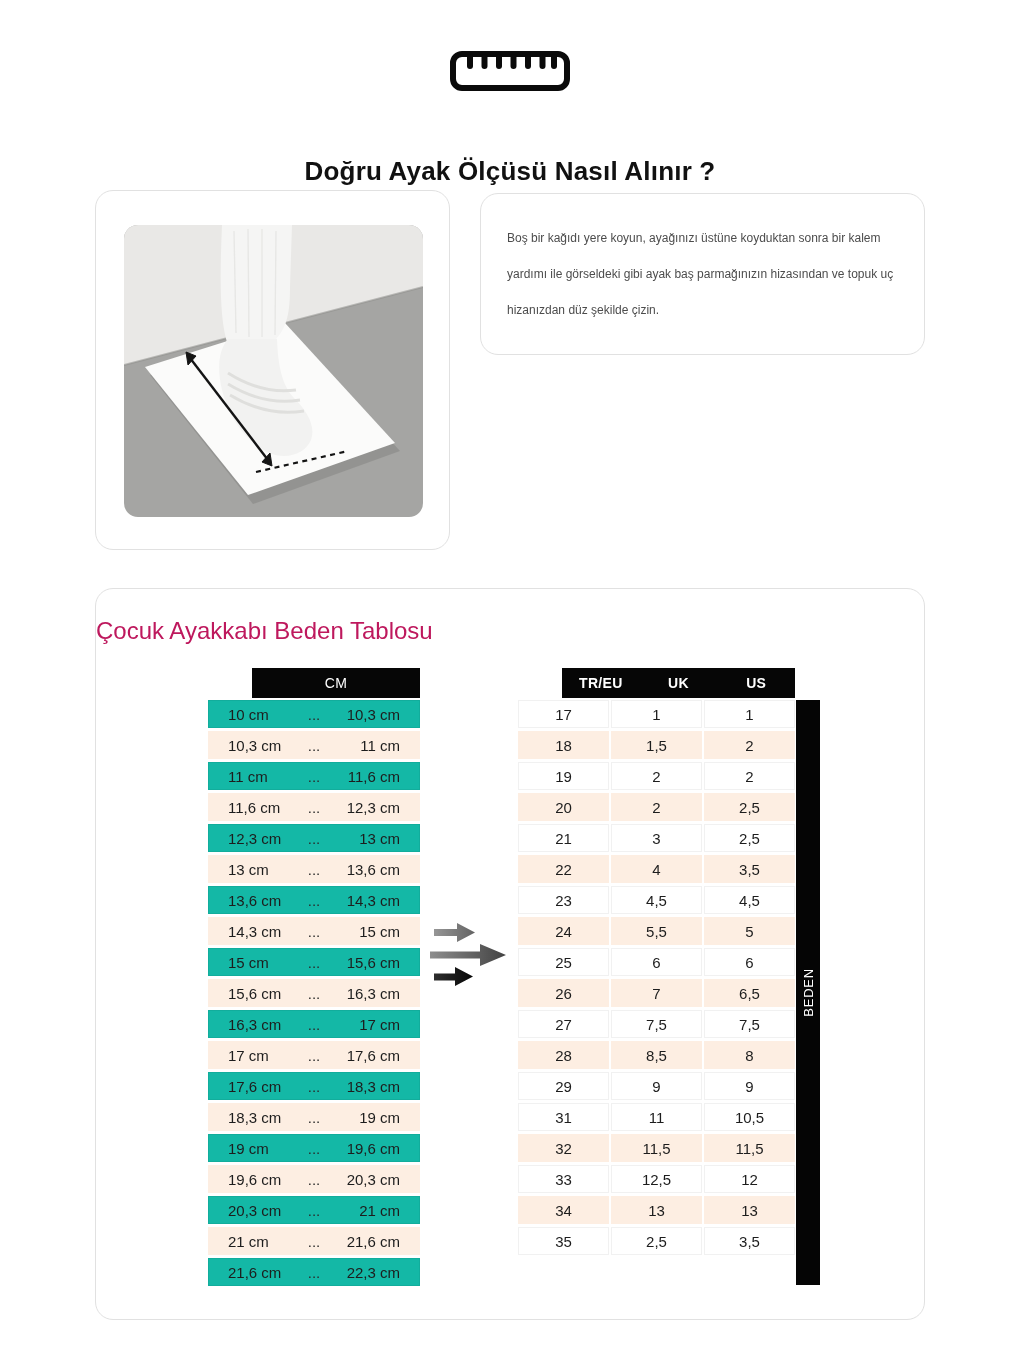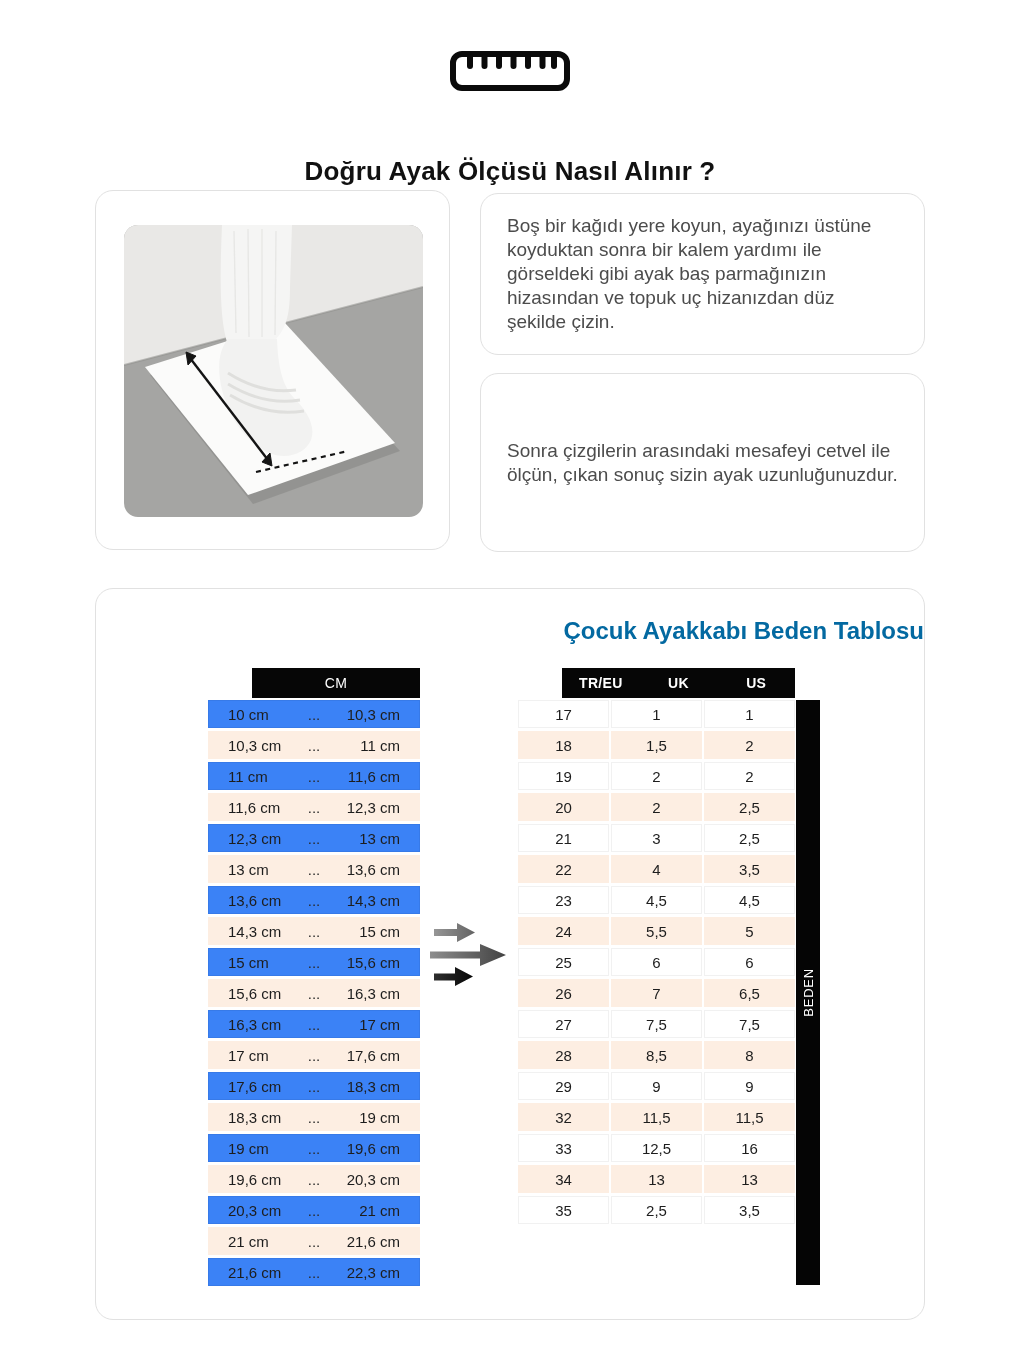--- a/index.html
+++ b/index.html
@@ -18,37 +18,37 @@
     font-size:26px;font-weight:700;color:#111;letter-spacing:.2px;margin-top:32px;}
 
   .card{border:1px solid var(--card-border);border-radius:18px;background:#fff;}
 
   .photo-card{position:absolute;left:95px;top:190px;width:355px;height:360px;}
   .photo-svg{position:absolute;left:28px;top:34px;width:299px;height:292px;border-radius:14px;overflow:hidden;display:block;}
 
   .instr{position:absolute;left:480px;width:445px;padding:24px 26px;display:flex;align-items:center;}
   .instr-1{top:193px;height:162px;}
   .instr-2{top:373px;height:179px;}
-  .instr p{font-size:19px;line-height:24px;color:var(--text-body);}
+  .instr p{font-size:12px;line-height:36px;color:var(--text-body);}
 
   .size-card{position:absolute;left:95px;top:588px;width:830px;height:732px;}
-  .size-title{position:absolute;top:28px;left:0;width:100%;text-align:right;
-    font-size:24px;font-weight:700;color:#0369a1;}
+  .size-title{position:absolute;top:28px;left:0;width:100%;text-align:left;
+    font-size:24px;font-weight:400;color:#be185d;}
 
   .tbl{position:absolute;top:79px;}
   .cm-tbl{left:112px;width:212px;}
   .intl-tbl{left:422px;width:277px;}
 
   .t-header{height:30px;margin-bottom:2px;background:var(--header-bg);color:#fff;
     display:flex;align-items:center;font-size:14px;font-weight:500;letter-spacing:.3px;margin-left:44px;}
   .cm-tbl .t-header{justify-content:center;}
   .intl-tbl .t-header .hcell{flex:1;text-align:center;font-weight:bold;}
 
   .trow{height:28px;margin-bottom:3px;display:flex;align-items:center;font-size:15px;color:var(--text-dark);}
-  .cm-tbl .trow{background:#3b82f6;box-shadow:inset 0 0 0 1px rgba(0,0,0,.055);padding:0 20px;}
+  .cm-tbl .trow{background:#14b8a6;box-shadow:inset 0 0 0 1px rgba(0,0,0,.055);padding:0 20px;}
   .cm-tbl .trow.alt{background:var(--row-alt);box-shadow:none;}
   .cm-tbl .cell-a{flex:1;text-align:left;}
   .cm-tbl .cell-sep{width:26px;text-align:center;color:#2a2a2a;}
   .cm-tbl .cell-b{flex:1;text-align:right;}
 
   .intl-tbl .trow{column-gap:2px;}
   .intl-tbl .tcell{flex:1;height:100%;display:flex;align-items:center;justify-content:center;
     background:#fff;box-shadow:inset 0 0 0 1px rgba(0,0,0,.055);}
   .intl-tbl .trow.alt .tcell{background:var(--row-alt);box-shadow:none;}
 
@@ -113,23 +113,20 @@
         <polygon points="62,127 72,131 64,140"></polygon>
         <polygon points="148,241 138,237 146,228"></polygon>
       </g>
 
       <line x1="132" y1="247" x2="224" y2="226" stroke="#141414" stroke-width="2.2" stroke-dasharray="5,4.5"></line>
     </svg>
   </div>
 
   <div class="card instr instr-1">
     <p>Boş bir kağıdı yere koyun, ayağınızı üstüne koyduktan sonra bir kalem yardımı ile görseldeki gibi ayak baş parmağınızın hizasından ve topuk uç hizanızdan düz şekilde çizin.</p>
-  </div>
-  <div class="card instr instr-2">
-    <p>Sonra çizgilerin arasındaki mesafeyi cetvel ile ölçün, çıkan sonuç sizin ayak uzunluğunuzdur.</p>
   </div>
 
   <div class="card size-card">
     <h2 class="size-title">Çocuk Ayakkabı Beden Tablosu</h2>
 
     <div class="tbl cm-tbl">
       <div class="t-header">CM</div>
       <div id="cm-body">
           <div class="trow">
             <span class="cell-a">10 cm</span>
@@ -316,29 +313,34 @@
           <div class="trow alt">
             <span class="tcell">28</span>
             <span class="tcell">8,5</span>
             <span class="tcell">8</span>
           </div>
           <div class="trow">
             <span class="tcell">29</span>
             <span class="tcell">9</span>
             <span class="tcell">9</span>
           </div>
+          <div class="trow">
+            <span class="tcell">31</span>
+            <span class="tcell">11</span>
+            <span class="tcell">10,5</span>
+          </div>
           <div class="trow alt">
             <span class="tcell">32</span>
             <span class="tcell">11,5</span>
             <span class="tcell">11,5</span>
           </div>
           <div class="trow">
             <span class="tcell">33</span>
             <span class="tcell">12,5</span>
-            <span class="tcell">16</span>
+            <span class="tcell">12</span>
           </div>
           <div class="trow alt">
             <span class="tcell">34</span>
             <span class="tcell">13</span>
             <span class="tcell">13</span>
           </div>
           <div class="trow">
             <span class="tcell">35</span>
             <span class="tcell">2,5</span>
             <span class="tcell">3,5</span>

